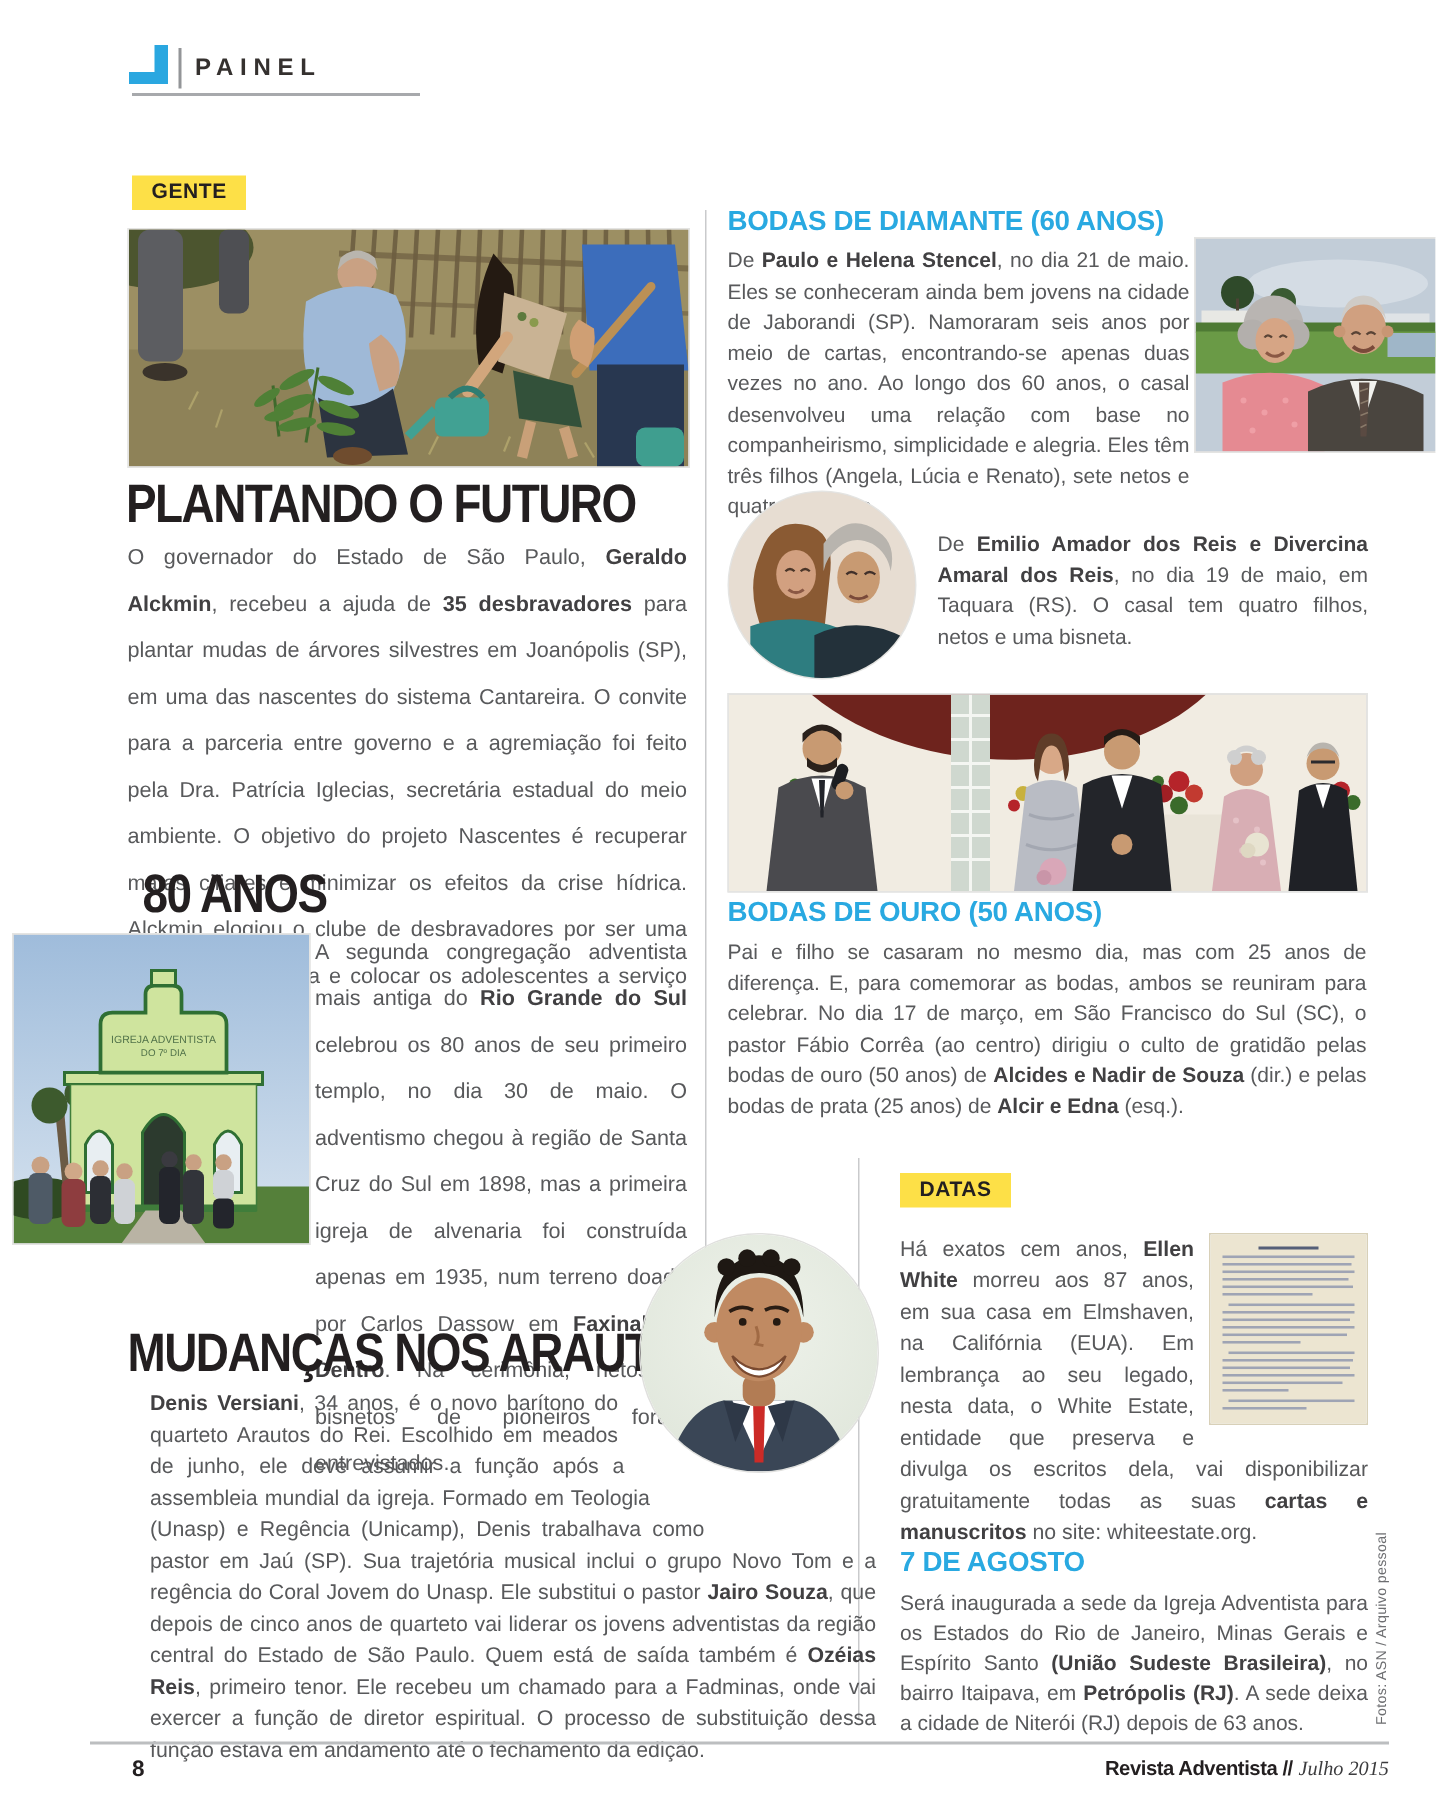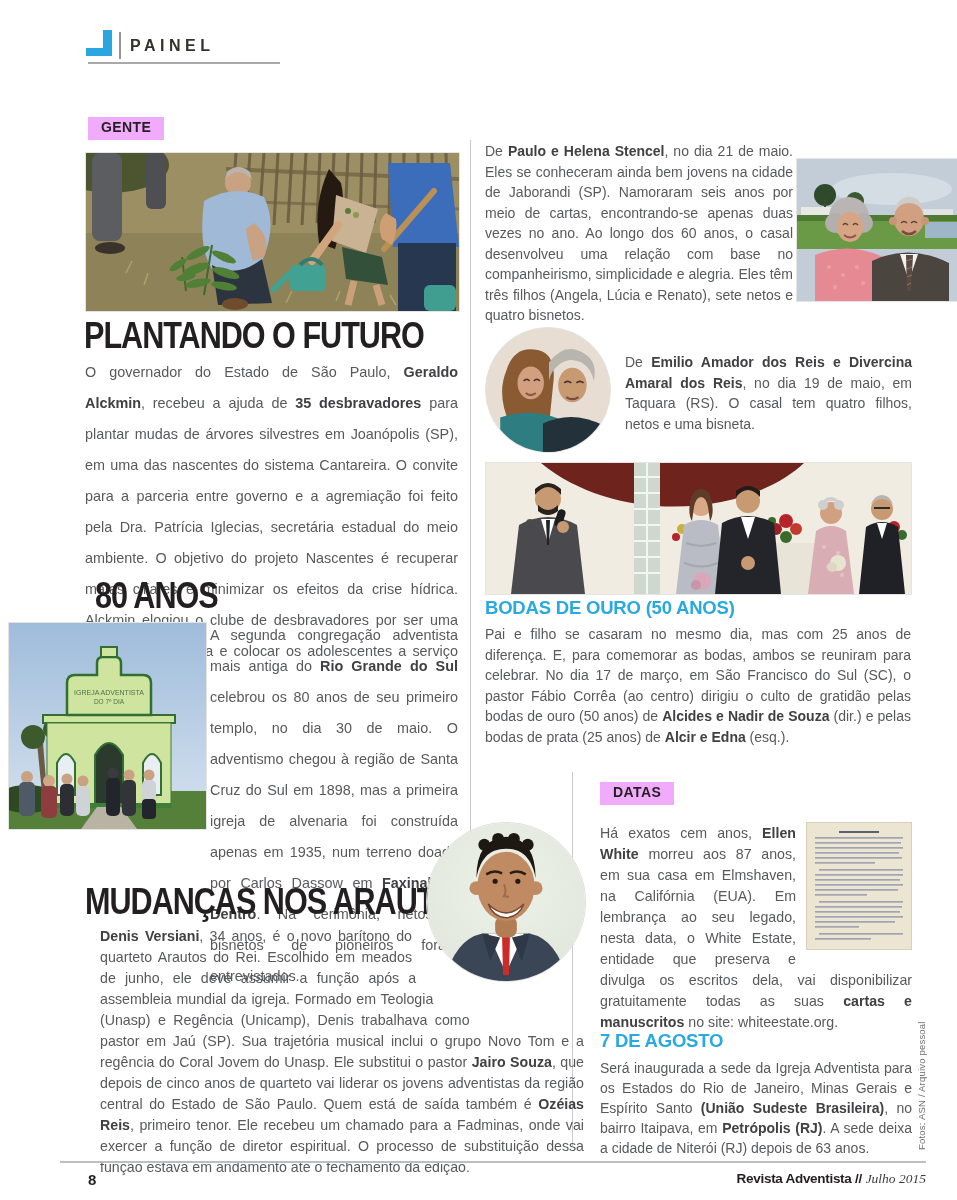--- a/index.html
+++ b/index.html
@@ -4,21 +4,21 @@
 <style>
   html,body{margin:0;padding:0;background:#ffffff;}
   .page{position:relative;width:957px;height:1200px;background:#fff;overflow:hidden;
         font-family:"Liberation Sans",sans-serif;}
   .abs{position:absolute;}
   
   .h1{position:absolute;font-weight:700;color:#231f20;font-size:36px;letter-spacing:-1.2px;
       transform:scaleX(.85);transform-origin:0 0;white-space:nowrap;line-height:1;}
   .h-blue{font-weight:700;color:#29a9e1;font-size:18.5px;letter-spacing:-.2px;line-height:1.2;}
   
-  .badge{position:absolute;background:#f0abfc;color:#231f20;font-weight:700;font-size:14px;
+  .badge{position:absolute;background:#fde047;color:#231f20;font-weight:700;font-size:14px;
          letter-spacing:.4px;padding:2px 13px 4px;line-height:1.2;}
   
   .btxt{color:#58595b;text-align:justify;}
   .btxt .b{font-weight:700;color:#414042;margin-top:27px;}
   .body-l{font-size:14.4px;line-height:31px;}
   .body-r{font-size:14px;line-height:20.5px;}
   .body-m{font-size:14.2px;line-height:21px;}
   .body-a{font-size:14px;line-height:20px;}
   
   .photo{position:absolute;overflow:hidden;background:#ddd;border:1px solid #e4e4e2;}
@@ -223,20 +223,21 @@
             <circle cx="92" cy="59" r="2.6" fill="#241a12"></circle>
           <path d="M78,62 q3,8 0,12 l5,1" stroke="#a06a44" stroke-width="2" fill="none"></path>
           <path d="M62,82 Q80,100 98,82 Q93,95 80,96 Q67,95 62,82 Z" fill="#ffffff" stroke="#7a4a30" stroke-width="1.5"></path>
         </svg>
       </div>
     </div>
     <p class="btxt body-m mud-p" style="margin:104px 0 0 0"><span class="b">Denis Versiani</span><span>, 34 anos, é o novo barítono do quarteto Arautos do Rei. Escolhido em meados de junho, ele deve assumir a função após a assembleia mundial da igreja. Formado em Teologia (Unasp) e Regência (Unicamp), Denis trabalhava como pastor em Jaú (SP). Sua trajetória musical inclui o grupo Novo Tom e a regência do Coral Jovem do Unasp. Ele substitui o pastor </span><span class="b">Jairo Souza</span><span>, que depois de cinco anos de quarteto vai liderar os jovens adventistas da região central do Estado de São Paulo. Quem está de saída também é </span><span class="b">Ozéias Reis</span><span>, primeiro tenor. Ele recebeu um chamado para a Fadminas, onde vai exercer a função de diretor espiritual. O processo de substituição dessa função estava em andamento até o fechamento da edição.</span></p>
   </div>
 
   <div class="abs" style="left:485px;top:136px;width:425px">
+    <div class="h-blue" style="white-space:nowrap">BODAS DE DIAMANTE (60 ANOS)</div>
     <p class="btxt body-r" style="width:308px;margin:5px 0 0 0"><span>De </span><span class="b">Paulo e Helena Stencel</span><span>, no dia 21 de maio. Eles se conheceram ainda bem jovens na cidade de Jaborandi (SP). Namoraram seis anos por meio de cartas, encontrando-se apenas duas vezes no ano. Ao longo dos 60 anos, o casal desenvolveu uma relação com base no companheirismo, simplicidade e alegria. Eles têm três filhos (Angela, Lúcia e Renato), sete netos e quatro bisnetos.</span></p>
   </div>
 
   <div class="photo" style="left:796px;top:158px;width:161px;height:142px">
     <svg viewBox="0 0 161 142" preserveAspectRatio="none">
       <rect width="161" height="142" fill="#c2cdd8"></rect>
       <ellipse cx="95" cy="30" rx="60" ry="16" fill="#d4dce4"></ellipse>
       <circle cx="28" cy="36" r="11" fill="#2f4a2a"></circle>
         <circle cx="58" cy="42" r="9" fill="#3a5a32"></circle>
       <line x1="28" y1="40" x2="28" y2="54" stroke="#4a4334" stroke-width="2"></line>

